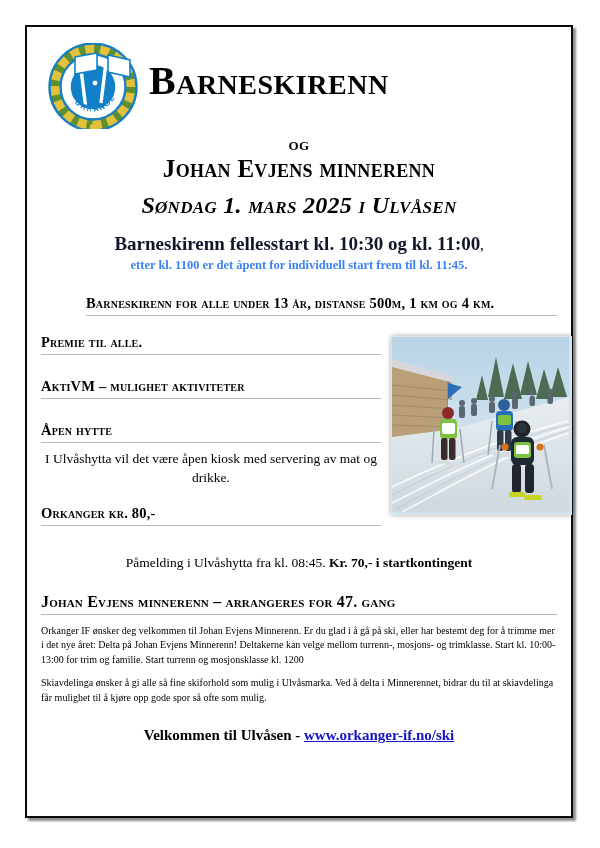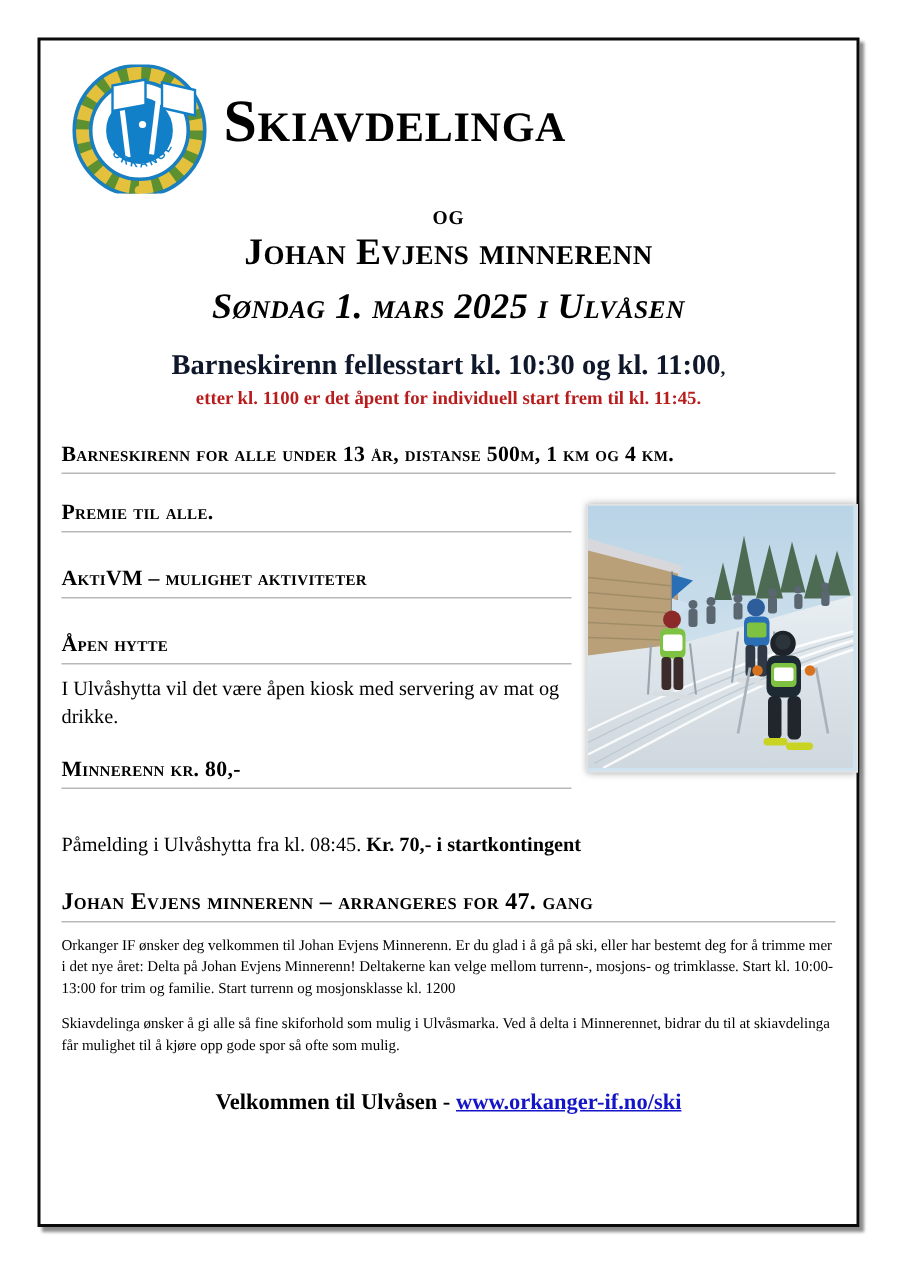--- a/index.html
+++ b/index.html
@@ -93,41 +93,41 @@
     font-weight: bold;
     font-size: 19px;
     margin-top: 15px;
     line-height: 1.1;
   }
   .red-main .comma-small {
     font-size: 13px;
   }
   .red-sub {
     text-align: center;
-    color: #b91c1c;
+    color: #3b82f6;
     font-weight: bold;
     font-size: 12.5px;
     margin-top: 3px;
   }
 
   
   .band-heading {
     font-size: 14.5px;
     font-weight: bold;
     font-variant: small-caps;
     letter-spacing: 0.2px;
     padding-bottom: 3px;
     border-bottom: 1px solid #b8b8b8;
     white-space: nowrap;
   }
   .band-heading.big {
     font-size: 16px;
   }
 
-  .full-section { margin-top: 22px; }
+  .full-section { margin-top: 22px; margin-left: 45px; }
 
   
   .mid-row {
     display: flex;
     margin-top: 18px;
     align-items: flex-start;
   }
   .mid-left {
     width: 340px;
     flex: 0 0 340px;
@@ -139,20 +139,21 @@
   }
 
   .mid-left .band-heading { margin-top: 0; }
   .gap-1 { height: 23px; }
   .gap-2 { height: 18px; }
 
   .body-text {
     font-size: 13.5px;
     line-height: 1.38;
     margin-top: 7px;
+    text-align: center;
   }
 
   
   .photo {
     width: 179px;
     height: 177px;
     border: 1px solid #e2e2e2;
     box-shadow: 0 0 5px rgba(0,0,0,0.35);
     position: relative;
     overflow: hidden;
@@ -214,21 +215,21 @@
         <circle cx="50" cy="40" r="2.4" fill="#ffffff"></circle>
 
         <path id="arcpath" d="M 26 54 A 24 24 0 0 0 70 54" fill="none"></path>
         <text font-family="Liberation Sans, sans-serif" font-size="7.5" font-weight="bold" fill="#1280c8" letter-spacing="1.6">
           <textPath href="#arcpath" startOffset="12%">ORKANGER</textPath>
         </text>
 
         <circle cx="48" cy="84" r="3.2" fill="#e3c13c"></circle>
       </svg>
     </div>
-    <div class="main-title">Skiavdelinga</div>
+    <div class="main-title">Barneskirenn</div>
   </div>
 
   <div class="og-line">og</div>
   <div class="sub-title-1">Johan Evjens minnerenn</div>
   <div class="sub-title-2">Søndag 1. mars 2025 i Ulvåsen</div>
 
   <div class="red-main">
     <span>Barneskirenn fellesstart kl. 10:30 og kl. 11:00</span><span class="comma-small">,</span>
   </div>
   <div class="red-sub">etter kl. 1100 er det åpent for individuell start frem til kl. 11:45.</div>
@@ -243,21 +244,21 @@
       <div class="band-heading">Premie til alle.</div>
       <div class="gap-1"></div>
 
       <div class="band-heading">AktiVM  – mulighet aktiviteter</div>
       <div class="gap-1"></div>
 
       <div class="band-heading">Åpen hytte</div>
       <div class="body-text">I Ulvåshytta vil det være åpen kiosk med servering av mat og drikke.</div>
       <div class="gap-2"></div>
 
-      <div class="band-heading">Minnerenn kr. 80,-</div>
+      <div class="band-heading">Orkanger kr. 80,-</div>
     </div>
 
     <div class="mid-right">
       <div class="photo">
         <svg width="177" height="175" viewBox="0 0 177 175">
           <defs>
             <linearGradient id="sky" x1="0" y1="0" x2="0" y2="1">
               <stop offset="0%" stop-color="#b9d4e6"></stop>
               <stop offset="100%" stop-color="#dfeaf1"></stop>
             </linearGradient>

